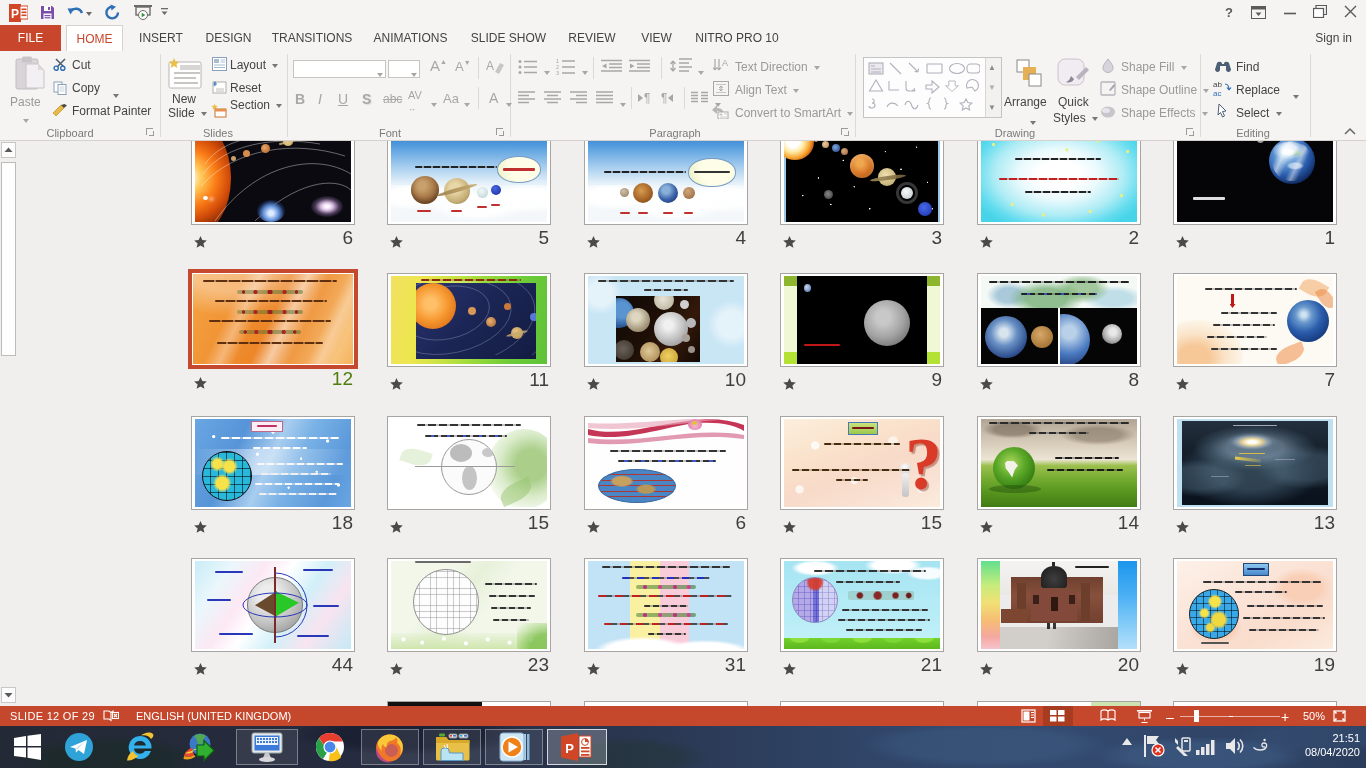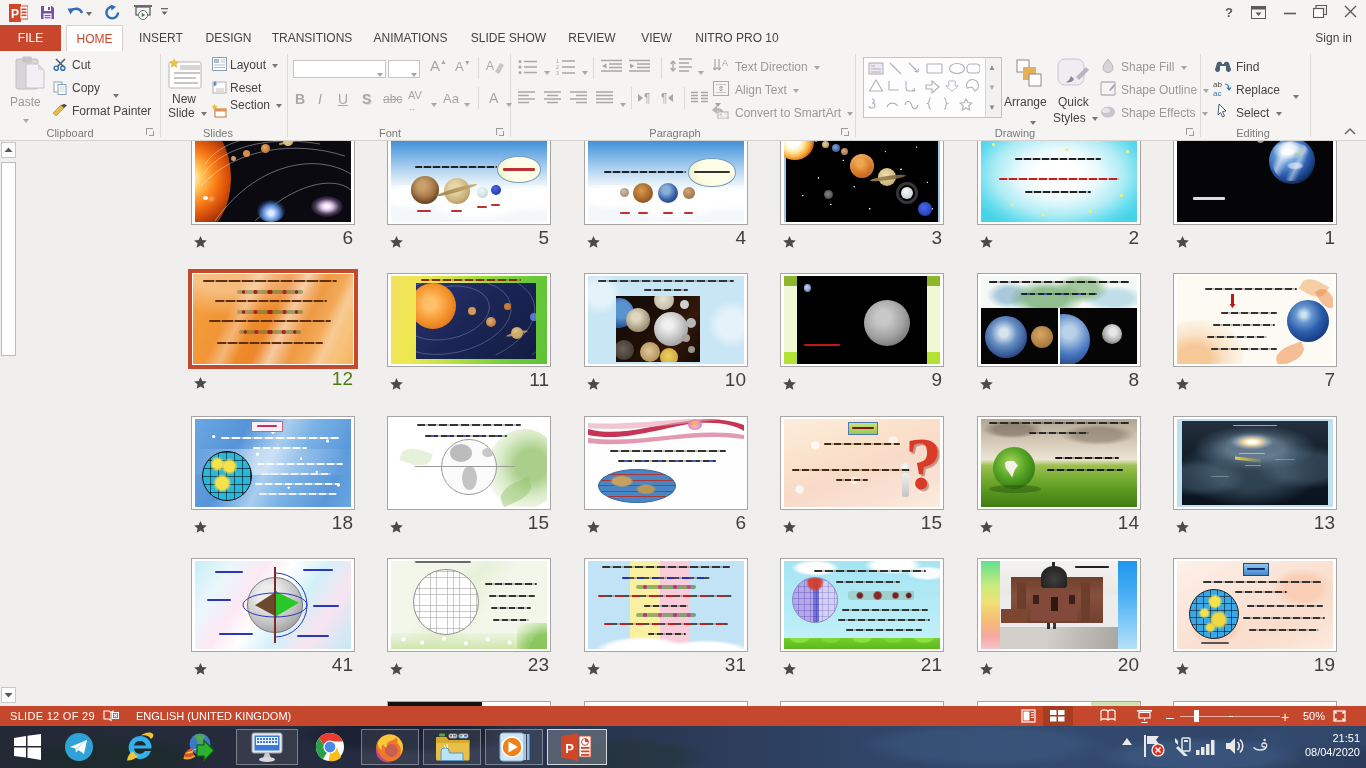--- a/index.html
+++ b/index.html
@@ -890,21 +890,21 @@
       <div class="tl" style="left:12px;top:38px;width:24px;background:#2838b8;height:1.5px"></div>
       <div class="tl" style="left:118px;top:44px;width:26px;background:#2838b8;height:1.5px"></div>
       <div class="tl" style="left:24px;top:72px;width:34px;background:#2838b8;height:1.5px"></div>
       <div class="tl" style="left:102px;top:74px;width:32px;background:#2838b8;height:1.5px"></div>
     </div>
           </div>
           <div class="lab">
             <span class="st"><svg width="13" height="12" viewBox="0 0 13 12">
                 <path d="M6.5 0 L8.3 4.1 L12.8 4.5 L9.4 7.4 L10.4 11.8 L6.5 9.4 L2.6 11.8 L3.6 7.4 L0.2 4.5 L4.7 4.1 z" fill="#4a4a4a"></path>
               </svg></span>
-            <span class="num">41</span>
+            <span class="num">44</span>
           </div>
         </div>
     <div class="cell" style="left:387px;top:417px">
           <div class="th">
             <div class="im s23">
       <div class="fl"></div>
       <div style="position:absolute;right:0;bottom:0;width:30px;height:26px;background:radial-gradient(ellipse at 100% 100%,rgba(120,190,70,0.8) 0 40%,rgba(150,205,100,0.4) 70%,transparent 95%)"></div>
       <div class="gl"></div>
       <div class="tl" style="left:24px;top:0px;width:56px;background:#6a6a6a;height:1.5px"></div>
       <div class="tl" style="left:94px;top:22px;width:52px;background:repeating-linear-gradient(90deg,#333 0 7px,rgba(51,51,51,0.3) 7px 10px)"></div>

